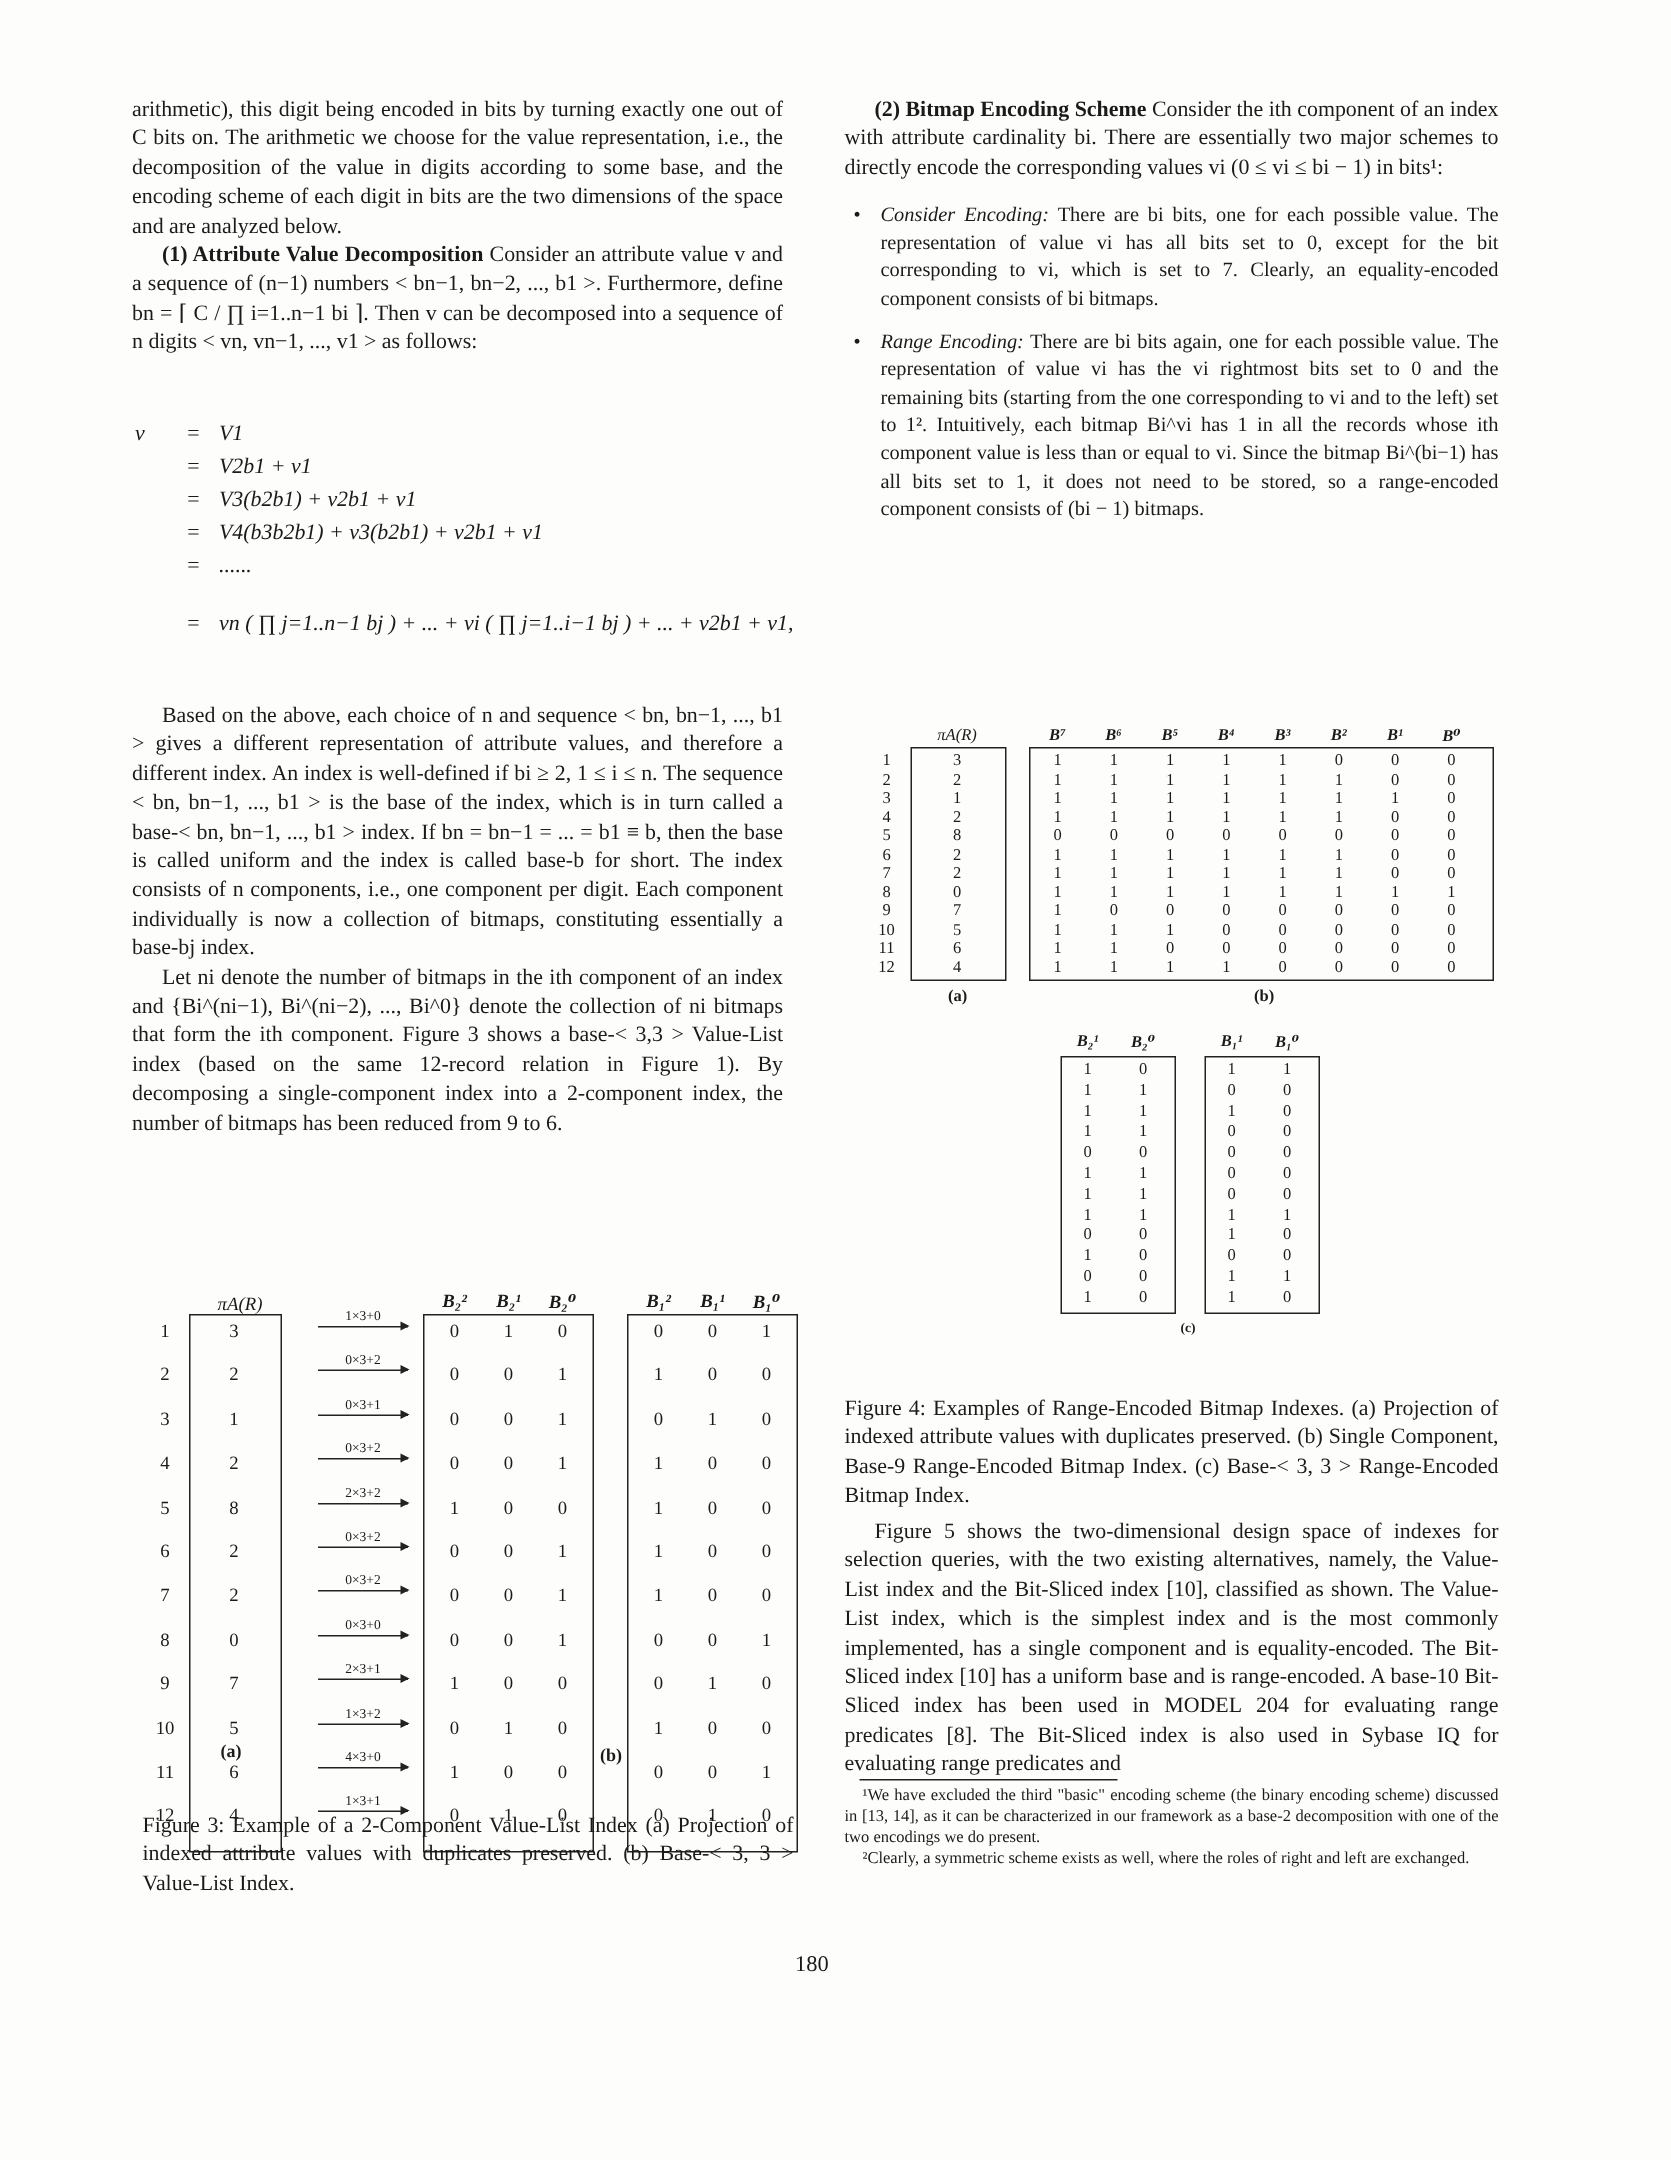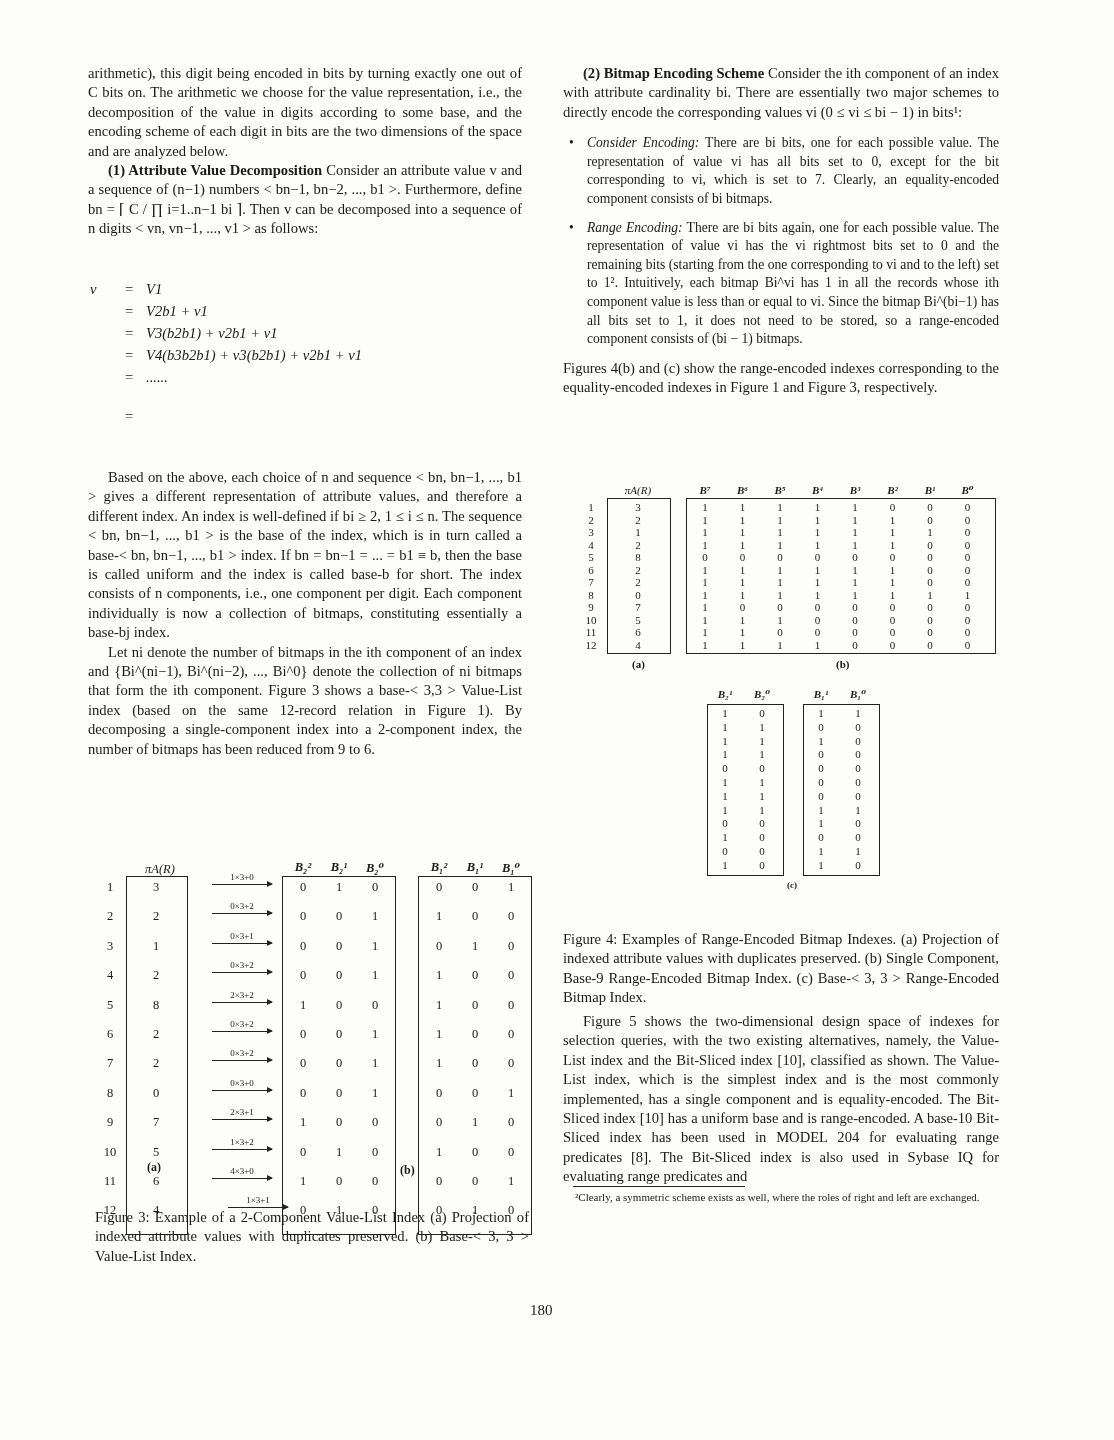--- a/index.html
+++ b/index.html
@@ -61,20 +61,21 @@
       <span>V4(b3b2b1) + v3(b2b1) + v2b1 + v1</span>
     </div>
   <div class="row">
       <span class="lhs"></span>
       <span class="op">=</span>
       <span>......</span>
     </div>
   <div class="row" style="height:56px;">
       <span class="lhs"></span>
       <span class="op">=</span>
+      <span>vn ( ∏ j=1..n−1 bj ) + ... + vi ( ∏ j=1..i−1 bj ) + ... + v2b1 + v1,</span>
     </div>
 </div>
 
 <div class="col" style="left:88px; top:468px; width:434px;">
   <p class="indent">Based on the above, each choice of n and sequence &lt; bn, bn−1, ..., b1 &gt; gives a different representation of attribute values, and therefore a different index. An index is well-defined if bi ≥ 2, 1 ≤ i ≤ n. The sequence &lt; bn, bn−1, ..., b1 &gt; is the base of the index, which is in turn called a base-&lt; bn, bn−1, ..., b1 &gt; index. If bn = bn−1 = ... = b1 ≡ b, then the base is called uniform and the index is called base-b for short. The index consists of n components, i.e., one component per digit. Each component individually is now a collection of bitmaps, constituting essentially a base-bj index.</p>
   <p class="indent">Let ni denote the number of bitmaps in the ith component of an index and {Bi^(ni−1), Bi^(ni−2), ..., Bi^0} denote the collection of ni bitmaps that form the ith component. Figure 3 shows a base-&lt; 3,3 &gt; Value-List index (based on the same 12-record relation in Figure 1). By decomposing a single-component index into a 2-component index, the number of bitmaps has been reduced from 9 to 6.</p>
 </div>
 
 <div id="fig3" class="fig" style="left:0; top:0; width:1114px; height:1440px; pointer-events:none;">
     <div class="hdr" style="left:130px; top:862px; width:60px; font-weight:normal;">πA(R)</div>
@@ -107,21 +108,21 @@
     <div class="cell" style="left:126px; top:1115.2px; width:60px;">7</div>
     <div class="arrow" style="left:212px; top:1107.2px;"><span>2×3+1</span><span class="line"></span></div>
     <div class="cell" style="left:100px; top:1144.6px; width:20px;">10</div>
     <div class="cell" style="left:126px; top:1144.6px; width:60px;">5</div>
     <div class="arrow" style="left:212px; top:1136.6px;"><span>1×3+2</span><span class="line"></span></div>
     <div class="cell" style="left:100px; top:1174px; width:20px;">11</div>
     <div class="cell" style="left:126px; top:1174px; width:60px;">6</div>
     <div class="arrow" style="left:212px; top:1166px;"><span>4×3+0</span><span class="line"></span></div>
     <div class="cell" style="left:100px; top:1203.4px; width:20px;">12</div>
     <div class="cell" style="left:126px; top:1203.4px; width:60px;">4</div>
-    <div class="arrow" style="left:228px; top:1195.4px;"><span>1×3+1</span><span class="line"></span></div>
+    <div class="arrow" style="left:212px; top:1195.4px;"><span>1×3+1</span><span class="line"></span></div>
     <div class="box" style="left:282px; top:876px; width:112px; height:356.79999999999995px;"></div>
     <div class="hdr" style="left:288px; top:860px; width:30px;">B₂²</div>
     <div class="hdr" style="left:324px; top:860px; width:30px;">B₂¹</div>
     <div class="hdr" style="left:360px; top:860px; width:30px;">B₂⁰</div>
     <div class="cell" style="left:288px; top:880px; width:30px;">0</div>
     <div class="cell" style="left:324px; top:880px; width:30px;">1</div>
     <div class="cell" style="left:360px; top:880px; width:30px;">0</div>
     <div class="cell" style="left:288px; top:909.4px; width:30px;">0</div>
     <div class="cell" style="left:324px; top:909.4px; width:30px;">0</div>
     <div class="cell" style="left:360px; top:909.4px; width:30px;">1</div>
@@ -203,21 +204,20 @@
 
 <div class="col" style="left:563px; top:64px; width:436px;">
   <p class="indent">
     <b>(2) Bitmap Encoding Scheme</b>
     <span>Consider the ith component of an index with attribute cardinality bi. There are essentially two major schemes to directly encode the corresponding values vi (0 ≤ vi ≤ bi − 1) in bits¹:</span>
   </p>
   <ul class="bul" style="margin-top:12px; font-size:13.6px; line-height:18.6px;">
     <li><i>Consider Encoding:</i> <span>There are bi bits, one for each possible value. The representation of value vi has all bits set to 0, except for the bit corresponding to vi, which is set to 7. Clearly, an equality-encoded component consists of bi bitmaps.</span></li>
     <li><i>Range Encoding:</i> <span>There are bi bits again, one for each possible value. The representation of value vi has the vi rightmost bits set to 0 and the remaining bits (starting from the one corresponding to vi and to the left) set to 1². Intuitively, each bitmap Bi^vi has 1 in all the records whose ith component value is less than or equal to vi. Since the bitmap Bi^(bi−1) has all bits set to 1, it does not need to be stored, so a range-encoded component consists of (bi − 1) bitmaps.</span></li>
   </ul>
-  <p style="margin-top:6px;">Figures 4(b) and (c) show the range-encoded indexes corresponding to the equality-encoded indexes in Figure 1 and Figure 3, respectively.</p>
 </div>
 
 <div id="fig4" class="fig" style="left:0; top:0; width:1114px; height:1440px; pointer-events:none;">
     <div class="hdr" style="left:608px; top:484px; width:60px; font-weight:normal; font-size:11px;">πA(R)</div>
     <div class="box" style="left:607px; top:498px; width:62px; height:154px;"></div>
     <div class="cell" style="left:582px; top:501px; width:18px; font-size:11px; line-height:12px;">1</div>
     <div class="cell" style="left:607px; top:501px; width:62px; font-size:11px; line-height:12px;">3</div>
     <div class="cell" style="left:582px; top:513.5px; width:18px; font-size:11px; line-height:12px;">2</div>
     <div class="cell" style="left:607px; top:513.5px; width:62px; font-size:11px; line-height:12px;">2</div>
     <div class="cell" style="left:582px; top:526px; width:18px; font-size:11px; line-height:12px;">3</div>
@@ -403,16 +403,17 @@
     <div class="cell" style="left:845px; top:858.8px; width:26px; font-size:11px; line-height:12px;">0</div>
     <div class="sublabel" style="left:787px; top:880px; font-size:9px;">(c)</div>
   </div>
 
 <div class="cap" style="left:563px; top:930px; width:436px;">Figure 4: Examples of Range-Encoded Bitmap Indexes. (a) Projection of indexed attribute values with duplicates preserved. (b) Single Component, Base-9 Range-Encoded Bitmap Index. (c) Base-&lt; 3, 3 &gt; Range-Encoded Bitmap Index.</div>
 
 <div class="cap" style="left:563px; top:1012px; width:436px; text-indent:20px;">Figure 5 shows the two-dimensional design space of indexes for selection queries, with the two existing alternatives, namely, the Value-List index and the Bit-Sliced index [10], classified as shown. The Value-List index, which is the simplest index and is the most commonly implemented, has a single component and is equality-encoded. The Bit-Sliced index [10] has a uniform base and is range-encoded. A base-10 Bit-Sliced index has been used in MODEL 204 for evaluating range predicates [8]. The Bit-Sliced index is also used in Sybase IQ for evaluating range predicates and</div>
 
 <div class="rule" style="left:573px; top:1186px; width:172px;"></div>
 <div class="foot" style="left:563px; top:1190px; width:436px;">
+  <div style="text-indent:12px;">¹We have excluded the third "basic" encoding scheme (the binary encoding scheme) discussed in [13, 14], as it can be characterized in our framework as a base-2 decomposition with one of the two encodings we do present.</div>
   <div style="text-indent:12px;">²Clearly, a symmetric scheme exists as well, where the roles of right and left are exchanged.</div>
 </div>
 
 <div style="position:absolute; left:530px; top:1302px; font-size:15px;">180</div>
 
 </body></html>

